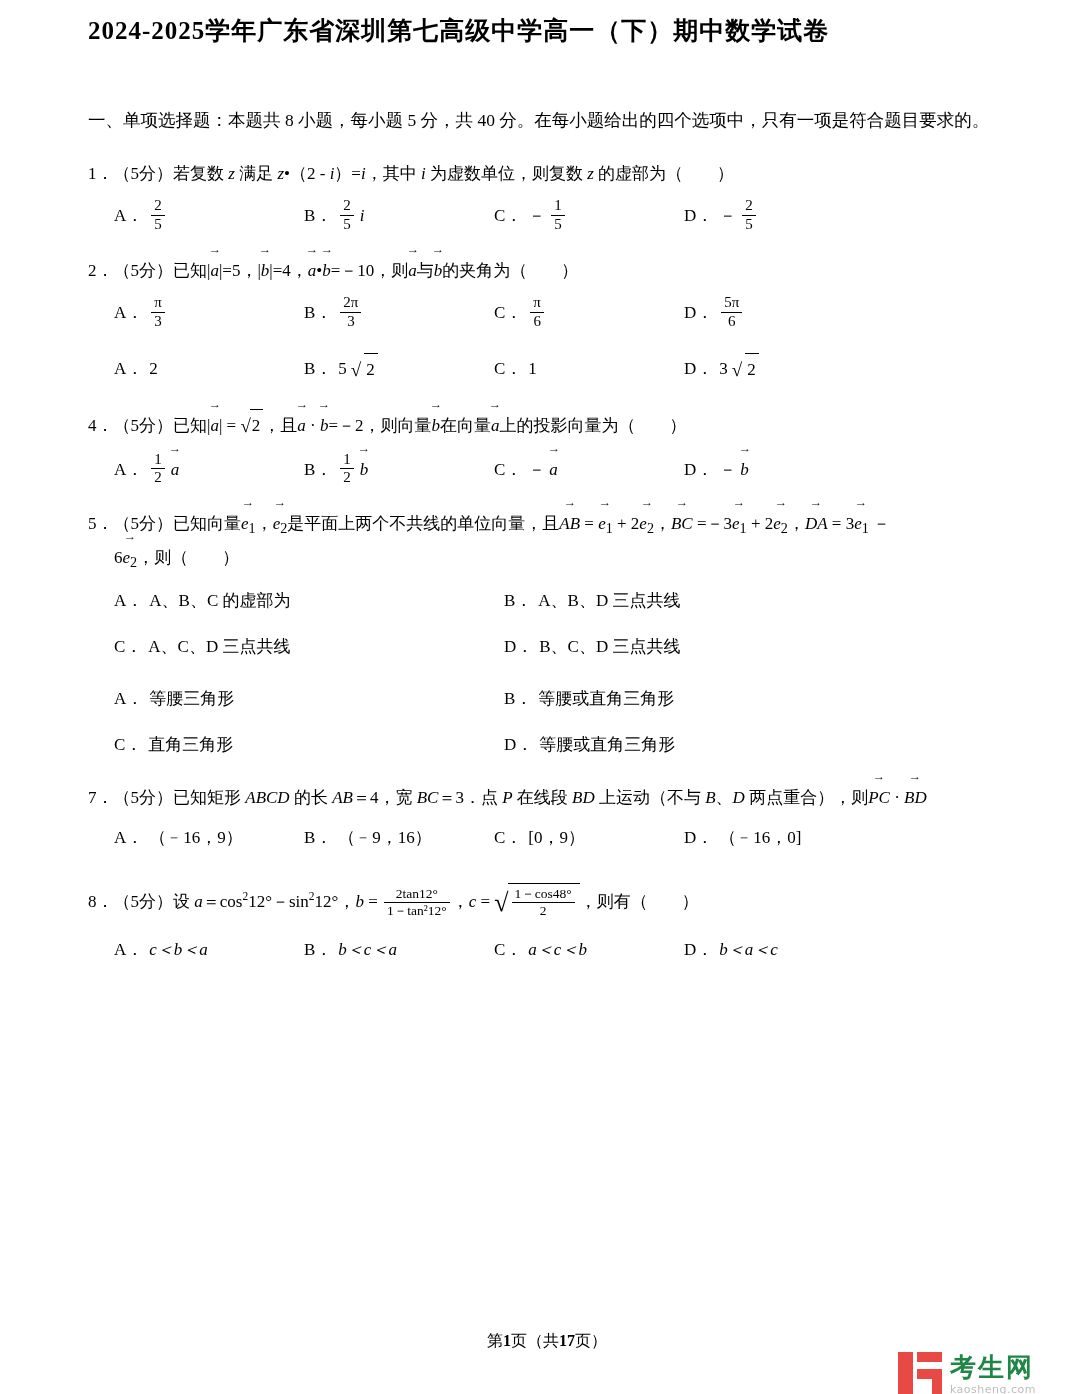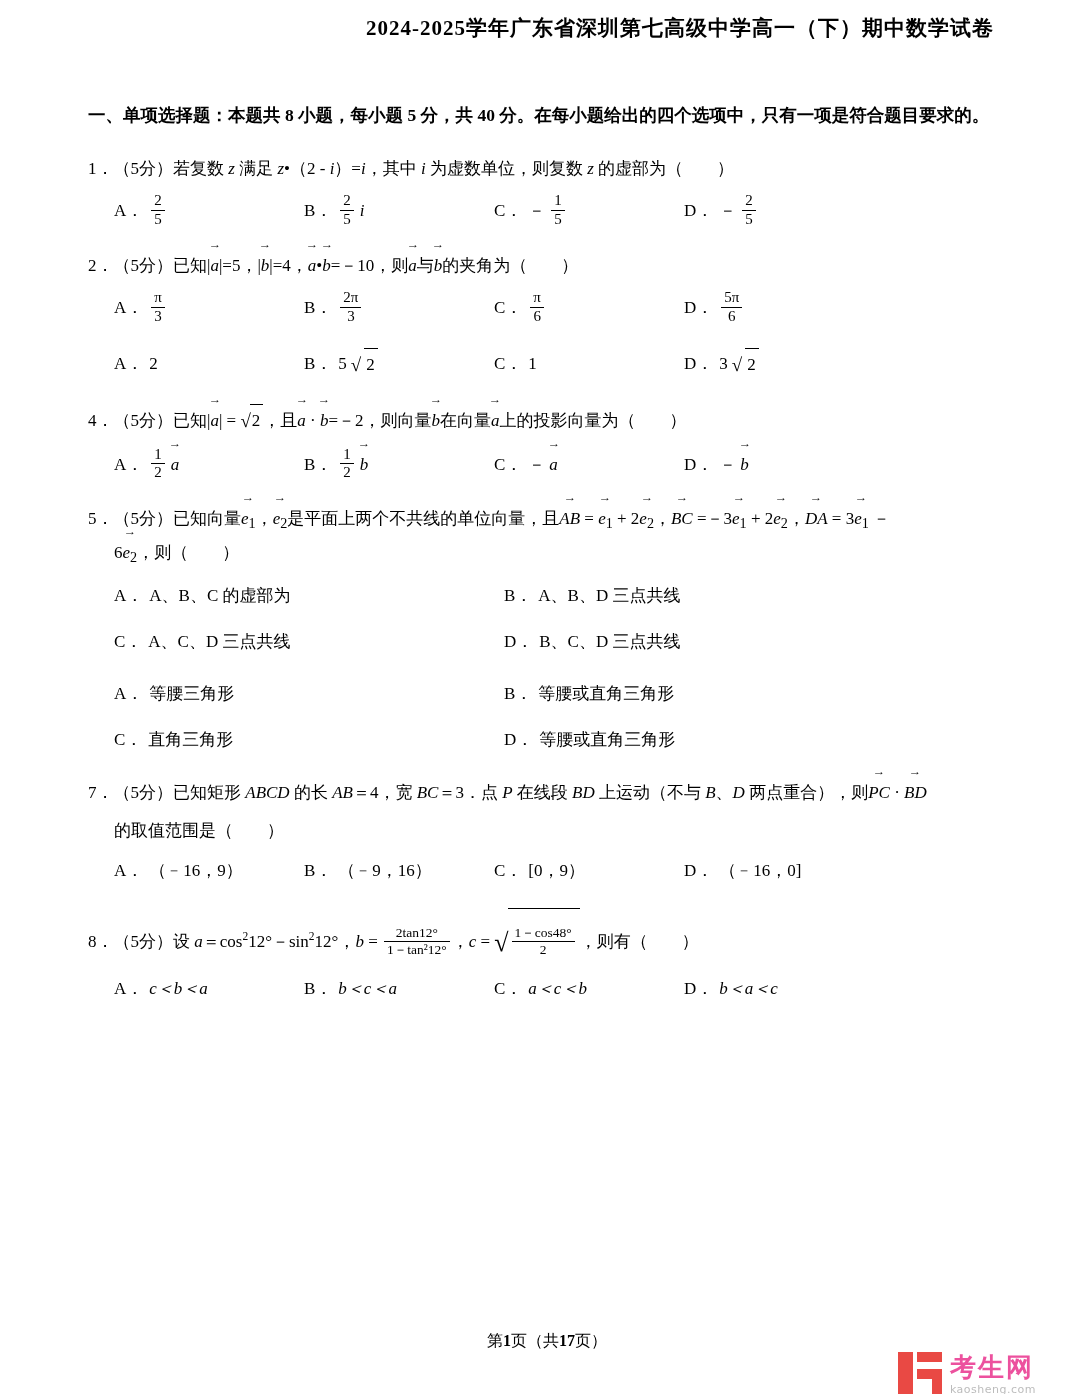--- a/index.html
+++ b/index.html
@@ -16,31 +16,31 @@
     overflow: hidden;
   }
   .page {
     position: relative;
     width: 1082px;
     height: 1394px;
     box-sizing: border-box;
     padding: 0 88px;
   }
   .doc-title {
-    text-align: right;
-    font-size: 21px;
+    text-align: left;
+    font-size: 25px;
     font-weight: bold;
     letter-spacing: 1px;
     margin-top: 14px;
     margin-bottom: 0;
     font-family: "Liberation Serif", "DejaVu Serif", serif;
   }
   .section-head {
     font-size: 17.5px;
-    font-weight: bold;
+    font-weight: normal;
     line-height: 2.0;
     margin-top: 56px;
     text-align: justify;
   }
   .q {
     font-size: 17px;
     line-height: 1.9;
     margin-top: 20px;
   }
   .q-stem {
@@ -127,21 +127,21 @@
     background: #e8403a;
     display: block;
   }
   .wm-text {
     display: flex;
     flex-direction: column;
     line-height: 1;
   }
   .wm-cn {
     font-size: 26px;
-    color: #ec4899;
+    color: #15803d;
     font-weight: bold;
     letter-spacing: 2px;
     font-family: "DejaVu Sans", sans-serif;
   }
   .wm-en {
     font-size: 11px;
     color: #b9b9b9;
     letter-spacing: 0.5px;
     margin-top: 4px;
     font-family: "DejaVu Sans", sans-serif;
@@ -343,21 +343,20 @@
             <span>等腰或直角三角形</span>
           </div>
       </div>
     </div>
   </div>
 
   <div class="q">
     <div class="q-stem">
       <span>7．</span><span>（5分）</span>已知矩形 <em>ABCD</em> 的长 <em>AB</em>＝4，宽 <em>BC</em>＝3．点 <em>P</em> 在线段 <em>BD</em> 上运动（不与 <em>B</em>、<em>D</em> 两点重合），则<span class="vec"><em>PC</em></span> · <span class="vec"><em>BD</em></span>
     </div>
-    <div class="q-stem" style="padding-left:26px;margin-top:6px;">的取值范围是（　　）</div>
     <div class="opts four">
       <div class="opt">
           <span class="lbl">A．</span>
           <span>（﹣16，9）</span>
         </div>
       <div class="opt">
           <span class="lbl">B．</span>
           <span>（﹣9，16）</span>
         </div>
       <div class="opt">
@@ -369,21 +368,21 @@
           <span>（﹣16，0]</span>
         </div>
     </div>
   </div>
 
   <div class="q">
     <div class="q-stem">
       <span>8．</span><span>（5分）</span>设 <em>a</em>＝cos<span class="sup">2</span>12°－sin<span class="sup">2</span>12°，<em>b</em> = <span class="frac sm">
           <span class="num">2tan12°</span>
           <span class="den">1－tan²12°</span>
-        </span>，<em>c</em> = <span class="radic" style="font-size:26px;top:4px;">√</span><span class="sqrt" style="padding-top:17px;"><span class="frac sm">
+        </span>，<em>c</em> = <span class="radic" style="font-size:26px;top:4px;">√</span><span class="sqrt" style="padding-top:2px;"><span class="frac sm">
             <span class="num">1－cos48°</span>
             <span class="den">2</span>
           </span></span>，则有（　　）
     </div>
     <div class="opts four" style="margin-top:10px;">
       <div class="opt">
           <span class="lbl">A．</span>
           <em>c＜b＜a</em>
         </div>
       <div class="opt">

